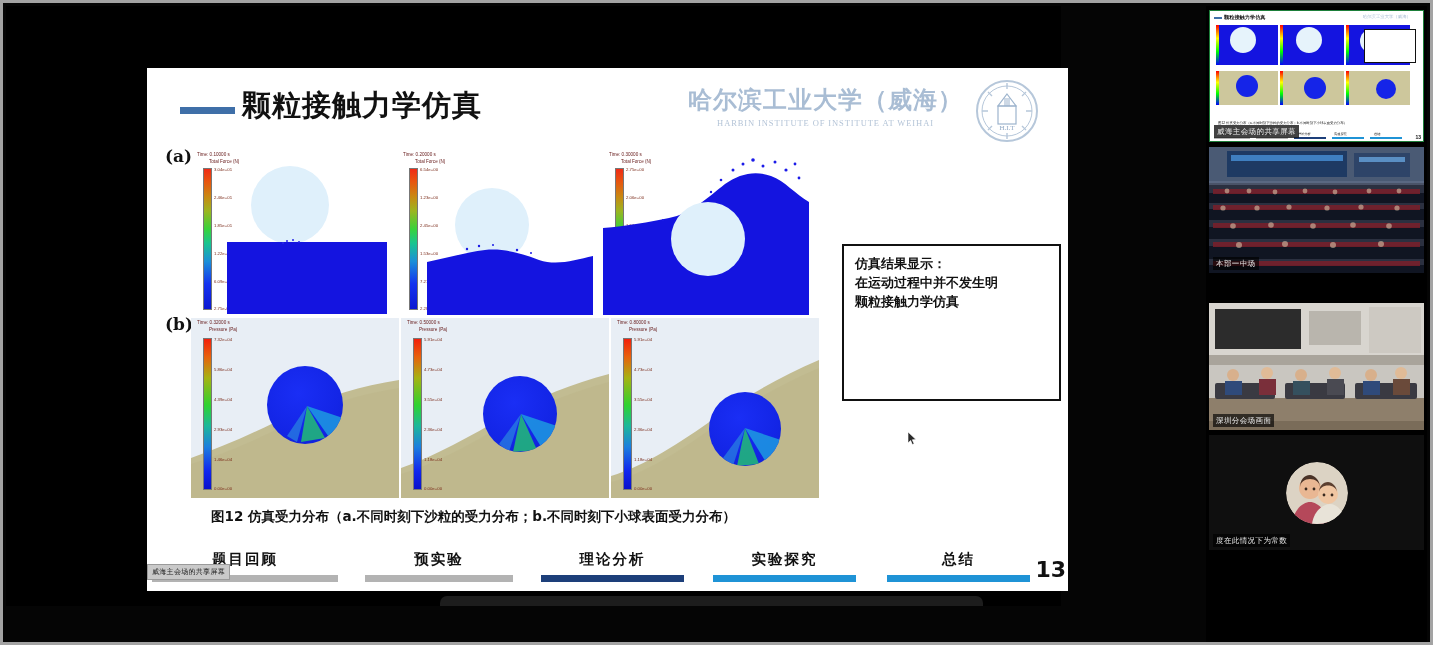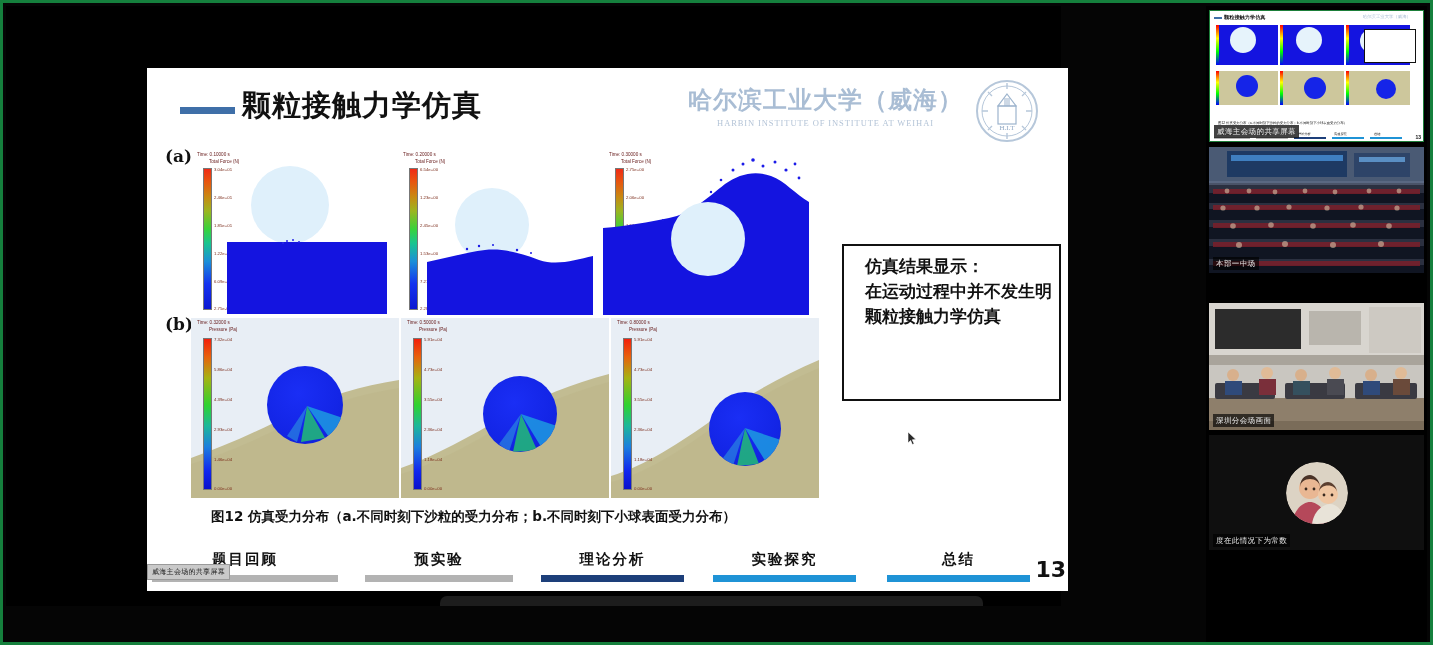--- a/index.html
+++ b/index.html
@@ -6,21 +6,21 @@
   html, body {
     width: 1433px; height: 645px;
     background: #000;
     font-family: "Liberation Sans", "DejaVu Sans", sans-serif;
     overflow: hidden;
   }
   #app {
     position: relative;
     width: 1433px; height: 645px;
     background: #050505;
-    border: 3px solid #15803d;
+    border: 3px solid #a3a3a3;
     overflow: hidden;
   }
 
   
   #stage {
     position: absolute;
     left: 3px; top: 3px;
     width: 1055px; height: 600px;
     background: #000;
   }
@@ -122,24 +122,23 @@
   }
 
   
   .callout {
     position: absolute; left: 695px; top: 176px;
     width: 219px; height: 157px;
     border: 2.5px solid #111; background: #fff;
     padding: 8px 8px 4px 11px;
   }
   .callout p {
-    font-size: 17px; font-weight: bold; color: #111;
+    font-size: 13px; font-weight: bold; color: #111;
     line-height: 1.48; white-space: nowrap;
     font-family: "DejaVu Sans", "Liberation Sans", sans-serif;
-    margin-left: 10px;
   }
 
   
   .nav { position: absolute; left: 0; bottom: 6px; width: 921px; height: 44px; }
   .nav-item { position: absolute; bottom: 0; }
   .nav-text {
     position: absolute; bottom: 16px; width: 100%; text-align: center;
     font-size: 14.5px; font-weight: bold; color: #111;
     font-family: "DejaVu Serif", "Liberation Serif", serif;
     letter-spacing: 2px; white-space: nowrap;

